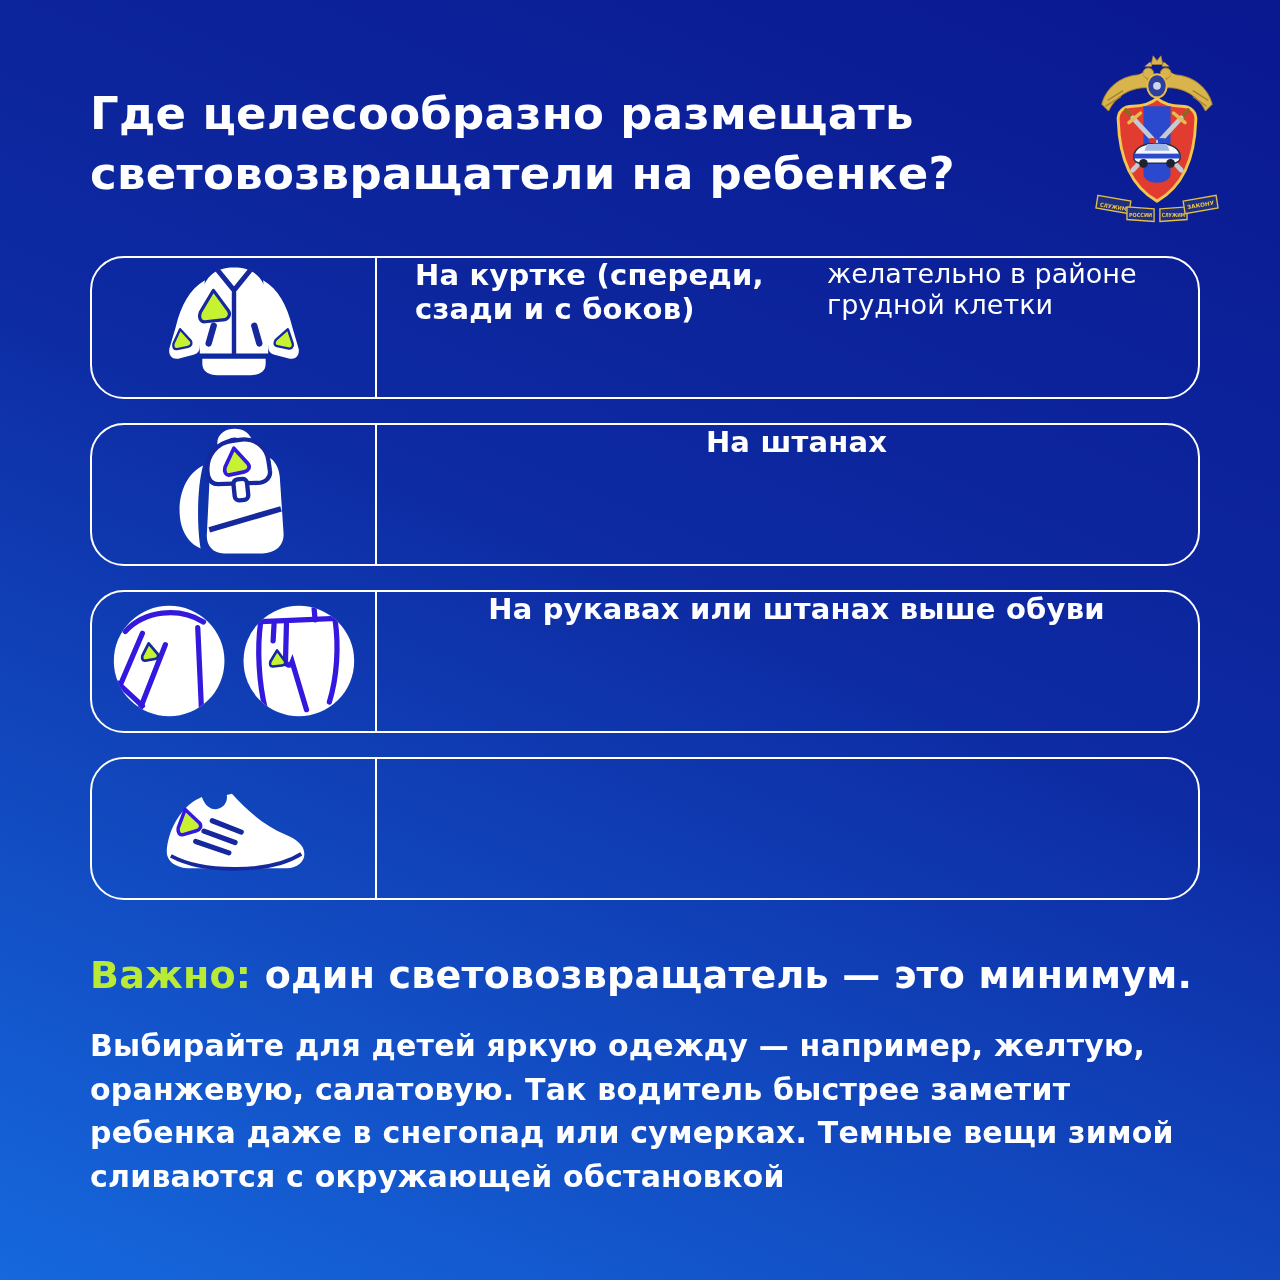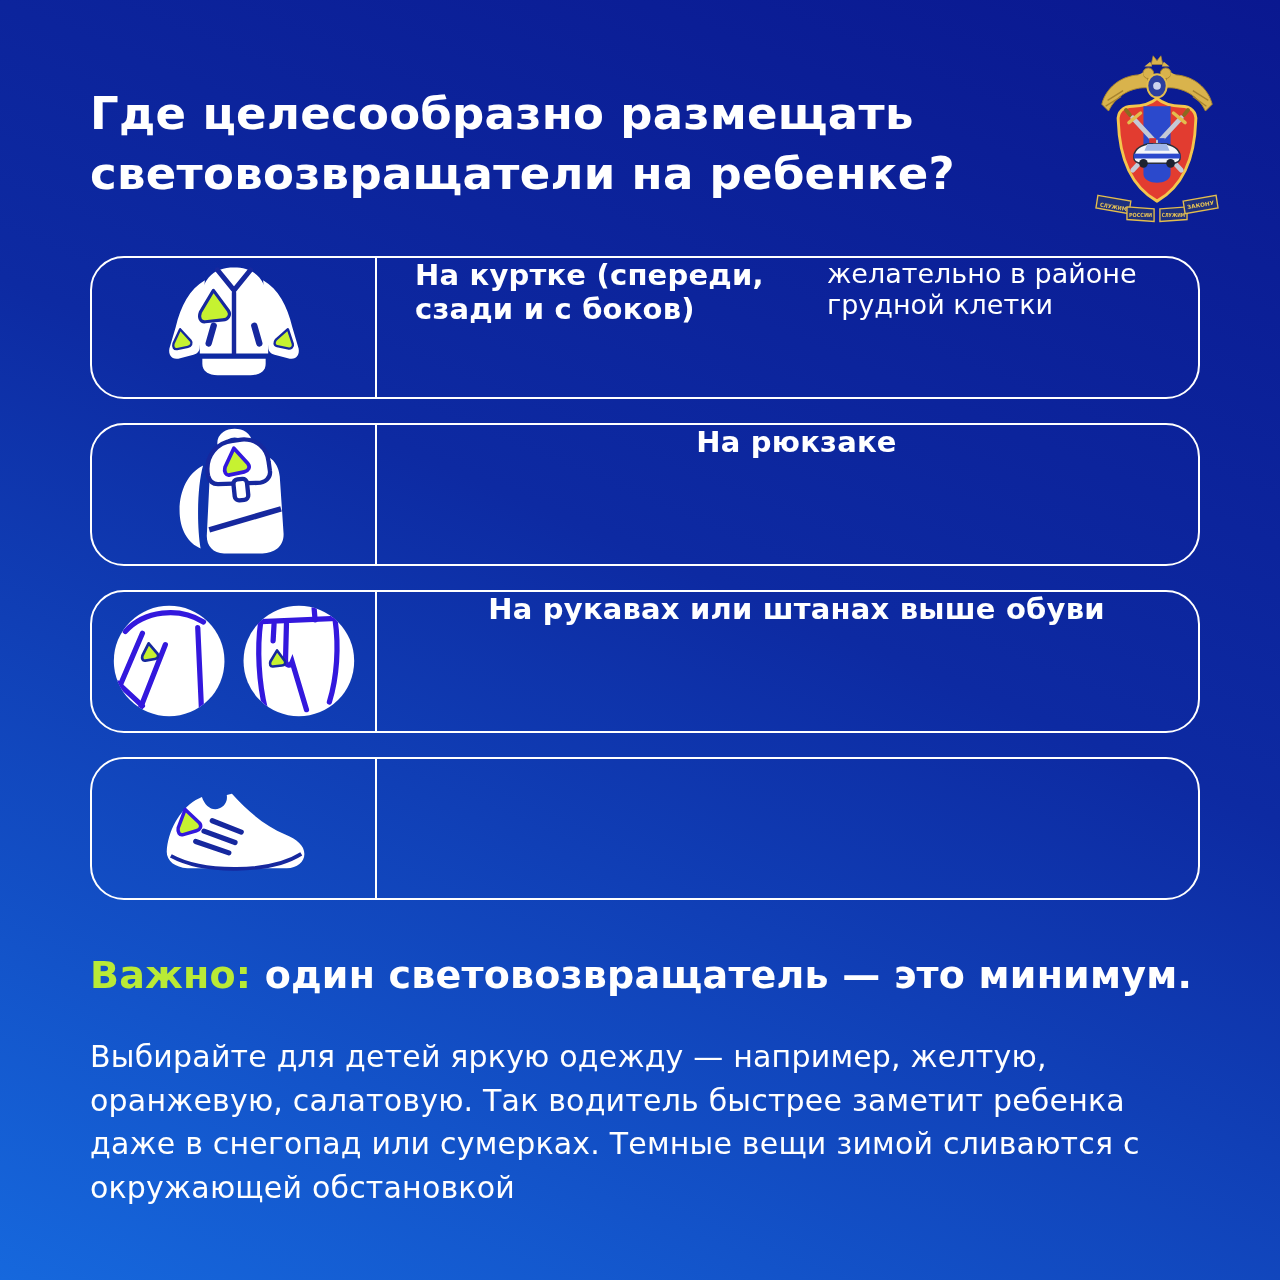--- a/index.html
+++ b/index.html
@@ -28,21 +28,21 @@
     flex: none; width: 285px; border-right: 2px solid #ffffff;
     display: flex; align-items: center; justify-content: center;
   }
   .text-cell { flex: 1; display: flex; flex-direction: row; justify-content: center; padding: 0 20px 0 38px; }
   .row-title { font-size: 29px; font-weight: 700; letter-spacing: 0.2px; }
   .row-sub { font-size: 27px; font-weight: 400; }
   .row-sub:empty { display: none; }
 
   .important { margin: 50px 0 0 0; font-size: 38px; font-weight: 700; line-height: 1.36; letter-spacing: 0.2px; }
   .important .green { color: #b9ea36; }
-  .note { margin: 34px 0 0 0; max-width: 1115px; font-size: 30px; font-weight: 400; line-height: 1.45; letter-spacing: 0.2px; }
+  .note { margin: 23px 0 0 0; max-width: 1115px; font-size: 30px; font-weight: 700; line-height: 1.45; letter-spacing: 0.2px; }
 </style>
 </head>
 <body>
 
 <div class="page">
 
   <h1 class="title">Где целесообразно размещать световозвращатели на ребенке?</h1>
 
   <div class="emblem">
     <svg width="126" height="186" viewBox="0 0 130 192">
@@ -135,21 +135,21 @@
           <path d="M41,32 L77,27 C89,26 96,34 97,45 L100,90 C101,101 93,107 83,107 L52,107 C43,107 38,101 38,93 Z" fill="#fff"></path>
           <path d="M40,88 L98,71" stroke="#16289e" stroke-width="4.5" fill="none"></path>
           <path d="M39,44 C36,28 47,17 59,16 L66,15 C78,14 87,22 88,33 L89,40 C90,46 85,50 79,50 L47,51 C42,51 40,48 39,44 Z" fill="#fff" stroke="#16289e" stroke-width="3.5" stroke-linejoin="round"></path>
           <rect x="60" y="47" width="11" height="17" rx="3.5" transform="rotate(-6 65 55)" fill="#fff" stroke="#16289e" stroke-width="3.5"></rect>
           <g transform="translate(62,32) rotate(-12) scale(0.85)">
             <path d="M0,-12 L10,5 C12,9 9,12 5,12 L-9,12 C-13,12 -14,8 -12,4 Z" fill="#c6f231" stroke="#3318dd" stroke-width="3.5" stroke-linejoin="round"></path>
           </g>
         </svg>
       </div>
       <div class="text-cell">
-        <div class="row-title">На рюкзаке</div>
+        <div class="row-title">На штанах</div>
 
       </div>
     </section>
 
     <section class="card">
       <div class="icon-cell">
         <svg width="252" height="124" viewBox="0 0 260 130">
           <defs>
             <clipPath id="c1">
                 <circle cx="62" cy="65" r="58"></circle>

